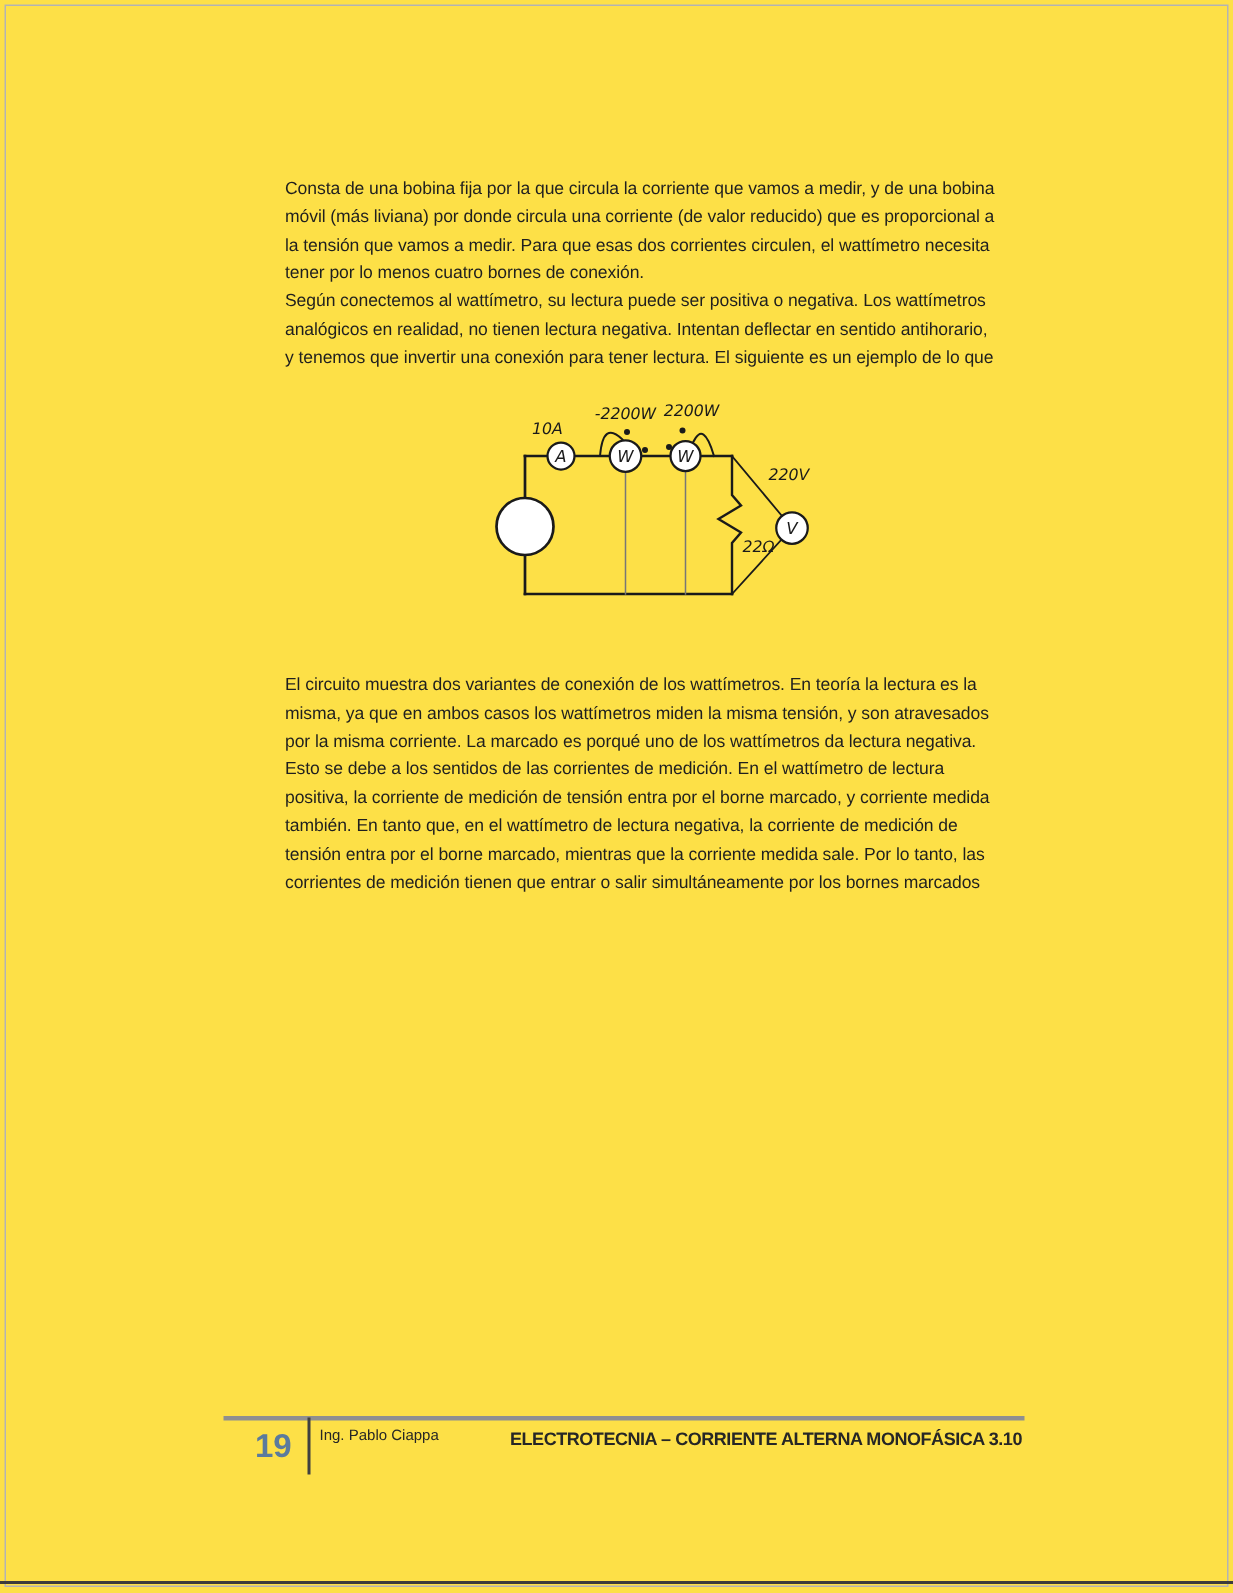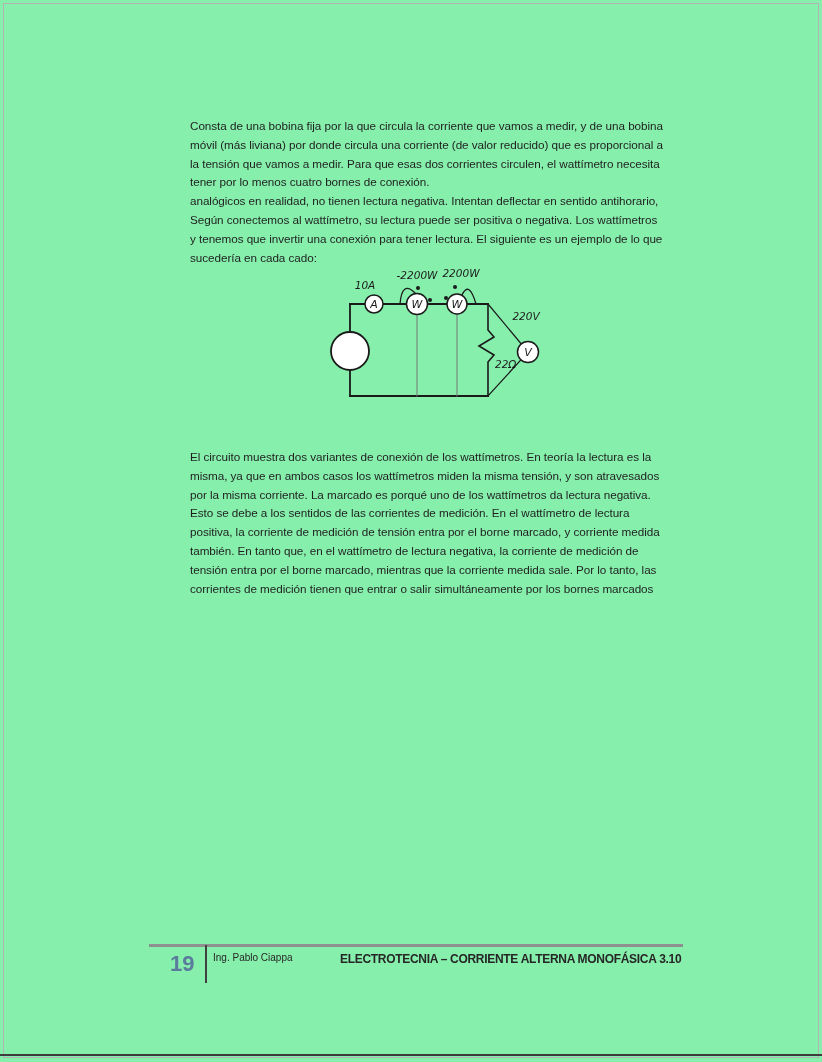--- a/index.html
+++ b/index.html
@@ -1,17 +1,17 @@
 <!DOCTYPE html>
 <html><head>
 <meta charset="utf-8">
 <style>
   html,body { margin:0; padding:0; background:#ffffff; }
   .page {
-    position:relative; width:822px; height:1062px; background:#86efac;
+    position:relative; width:822px; height:1062px; background:#fde047;
     font-family:"Liberation Sans", sans-serif; color:#1f1f1f; overflow:hidden;
   }
   .page-frame {
     position:absolute; left:3px; top:3px; right:3px; bottom:4px;
     border:1px solid #b3b3b3; pointer-events:none;
   }
   .bottom-edge {
     position:absolute; left:0; top:1054px; width:822px; height:2px; background:#3c3c3c;
   }
   .textblock {
@@ -43,24 +43,23 @@
   <div class="page-frame"></div>
 
   <div class="textblock" id="block-top">
     <div>
       <div class="tline">Consta de una bobina fija por la que circula la corriente que vamos a medir, y de una bobina</div>
       <div class="tline">móvil (más liviana) por donde circula una corriente (de valor reducido) que es proporcional a</div>
       <div class="tline">la tensión que vamos a medir. Para que esas dos corrientes circulen, el wattímetro necesita</div>
       <div class="tline">tener por lo menos cuatro bornes de conexión.</div>
     </div>
     <div>
+      <div class="tline">Según conectemos al wattímetro, su lectura puede ser positiva o negativa. Los wattímetros</div>
       <div class="tline">analógicos en realidad, no tienen lectura negativa. Intentan deflectar en sentido antihorario,</div>
-      <div class="tline">Según conectemos al wattímetro, su lectura puede ser positiva o negativa. Los wattímetros</div>
       <div class="tline">y tenemos que invertir una conexión para tener lectura. El siguiente es un ejemplo de lo que</div>
-      <div class="tline">sucedería en cada cado:</div>
     </div>
   </div>
 
   <div class="diagram">
     <svg width="218" height="142" viewBox="0 0 218 142">
       <g fill="none" stroke="#1a1a1a" stroke-linecap="square" stroke-linejoin="miter">
 
         <path d="M20,44 H158" stroke-width="1.8"></path>
         <path d="M20,136 H158" stroke-width="1.8"></path>
         <path d="M20,44 V72 M20,110 V136" stroke-width="1.8"></path>

